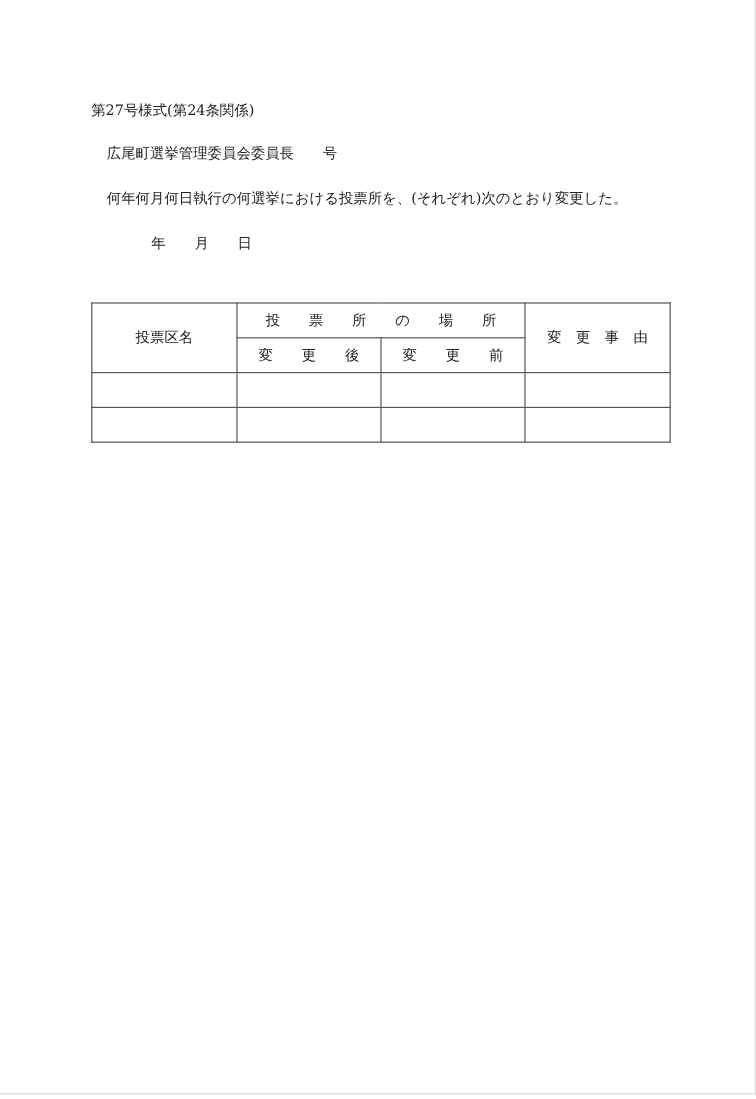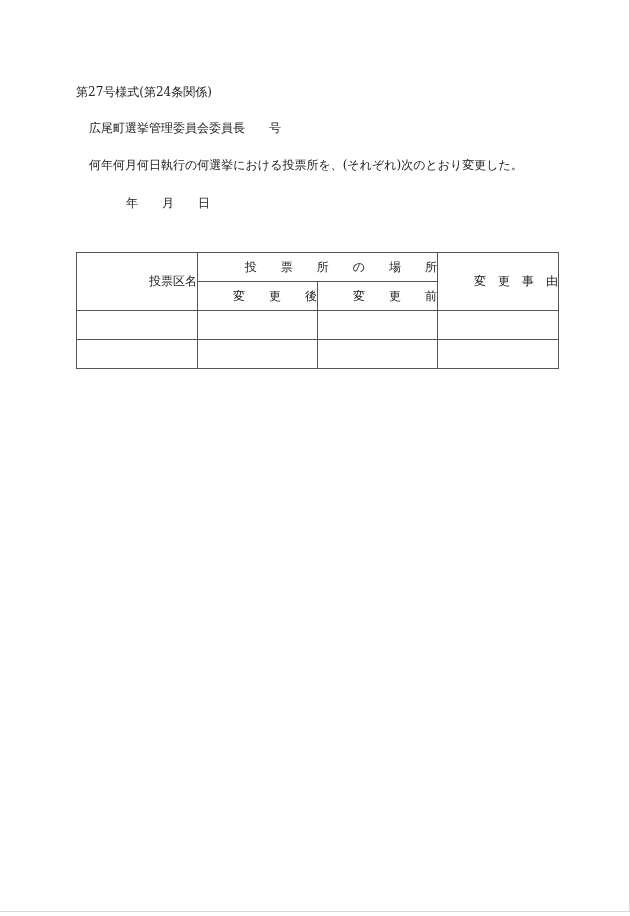--- a/index.html
+++ b/index.html
@@ -3,21 +3,21 @@
 <meta charset="utf-8">
 <style>
   html, body { margin:0; padding:0; background:#ffffff; }
   body { width:630px; height:916px; position:relative; overflow:hidden;
          font-family:"DejaVu Serif","Liberation Serif",serif; color:#222; }
   .page { position:absolute; left:0; top:0; width:630px; height:912px; background:#fff;
           border-right:1px solid #d8d8d8; border-bottom:1px solid #d8d8d8; box-sizing:border-box; }
   .line { position:absolute; font-size:12px; white-space:pre; line-height:14px; letter-spacing:0px; }
   table.form { position:absolute; left:76px; top:252px; width:482px; border-collapse:collapse;
                table-layout:fixed; font-size:12px; }
-  table.form td { border:1.2px solid #555; text-align:right; vertical-align:middle; padding:0; white-space:pre; }
+  table.form td { border:1.2px solid #555; text-align:center; vertical-align:middle; padding:0; white-space:pre; }
   .h1 td { height:28px; }
   .h2 td { height:28px; }
   .r td { height:28px; }
 </style>
 </head>
 <body>
 
 <div class="page">
 
   <div class="line" style="left:76px; top:85px;">第27号様式(第24条関係)</div>

